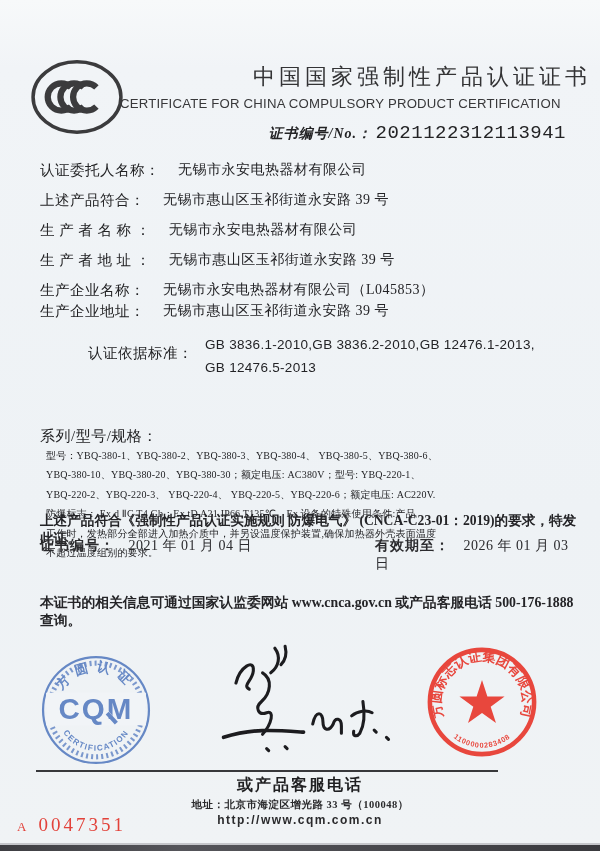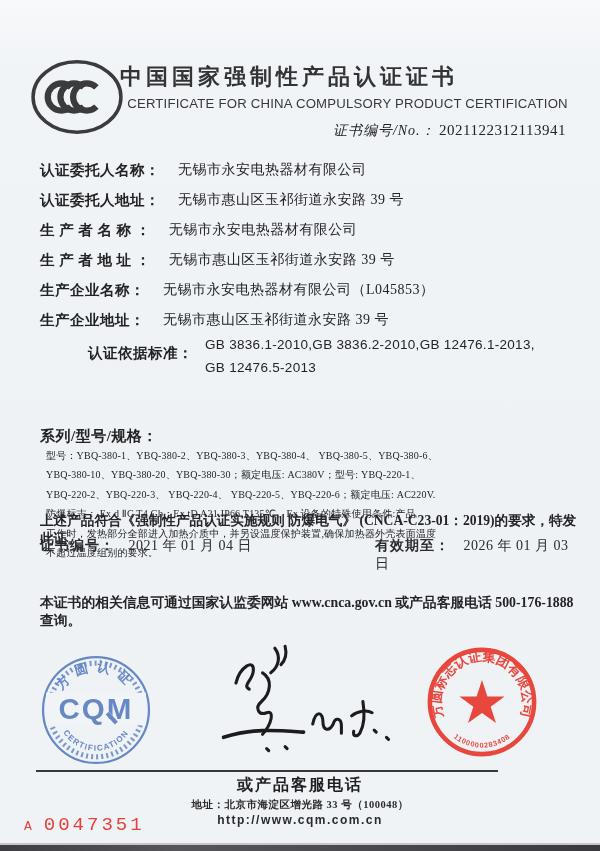--- a/index.html
+++ b/index.html
@@ -3,32 +3,32 @@
 <meta charset="utf-8">
 <style>
   html,body{margin:0;padding:0;}
   .page{
     position:relative;width:600px;height:851px;overflow:hidden;
     background:linear-gradient(180deg,#f7f9fa 0%,#f1f4f7 8%,#eef2f5 60%,#f0f3f5 100%);
     font-family:"Liberation Serif",serif;color:#2b2b2e;
   }
   
   .ccc{position:absolute;left:28px;top:56px;}
-  .title{position:absolute;left:120px;top:62px;width:455px;text-align:left;
-    font-size:22px;font-weight:700;letter-spacing:4px;color:#333335;}
-  .subtitle{position:absolute;left:120px;top:96px;width:455px;text-align:center;
+  .title{position:absolute;left:136px;top:62px;width:455px;text-align:right;
+    font-size:22px;font-weight:400;letter-spacing:4px;color:#333335;}
+  .subtitle{position:absolute;left:120px;top:96px;width:455px;text-align:left;
     font-family:"Liberation Sans",sans-serif;font-size:13.2px;color:#38383a;letter-spacing:.2px;}
   .certno{position:absolute;right:34px;top:122px;font-size:14px;color:#232325;}
-  .certno .lbl{font-weight:400;font-style:italic;letter-spacing:1px;}
-  .certno .val{font-family:Liberation Serif, serif;font-size:15px;letter-spacing:.5px;}
+  .certno .lbl{font-weight:700;font-style:italic;letter-spacing:1px;}
+  .certno .val{font-family:Liberation Mono, monospace;font-size:19px;letter-spacing:.5px;}
   
   .frow{position:absolute;left:40px;width:530px;}
-  .flabel{display:inline-block;font-weight:700;font-size:14.5px;letter-spacing:.5px;color:#222224;vertical-align:top;}
+  .flabel{display:inline-block;font-weight:400;font-size:14.5px;letter-spacing:.5px;color:#222224;vertical-align:top;}
   .fvalue{display:inline-block;font-size:14px;color:#232326;vertical-align:top;margin-left:14px;letter-spacing:.5px;}
-  .f0{top:161px}.f1{top:191px}.f2{top:221px}.f3{top:251px}.f4{top:281px}.f5{top:311px}
+  .f0{top:161px}.f1{top:191px}.f2{top:221px}.f3{top:251px}.f4{top:281px}.f5{top:302px}
   .fstd{top:333px}
   .fstd .flabel{margin-top:11px;margin-left:48px;}
   .fstd .fvalue{font-family:"Liberation Sans",sans-serif;font-size:13.5px;letter-spacing:.3px;
     white-space:pre-line;line-height:23px;margin-left:8px;}
   .fprod{top:391px}
   .fser{top:410px}
   .fser .flabel{margin-top:17px;font-size:15px;}
   .fser .fvalue{width:418px;font-size:10px;line-height:19.4px;white-space:pre-line;margin-left:6px;letter-spacing:.2px;}
   
   .statement{position:absolute;left:40px;top:512px;width:540px;font-weight:700;font-size:13.6px;color:#242427;}
@@ -40,21 +40,21 @@
   .infonote{position:absolute;left:40px;top:594px;width:540px;font-weight:700;font-size:13.8px;color:#242427;}
   
   .cqm{position:absolute;left:40px;top:654px;opacity:.95;}
   .sig{position:absolute;left:213px;top:638px;}
   .seal{position:absolute;left:418px;top:638px;opacity:.92;}
   .divider{position:absolute;left:36px;top:770px;width:462px;height:2px;background:#38383b;}
   .footer{position:absolute;left:0;top:775px;width:600px;text-align:center;}
   .forg{font-weight:700;font-size:16px;letter-spacing:2px;color:#1f1f21;}
   .faddr{font-weight:700;font-size:10.5px;color:#2a2a2c;margin-top:2px;letter-spacing:.5px;}
   .furl{font-family:"Liberation Sans",sans-serif;font-weight:700;font-size:12px;color:#2a2a2c;letter-spacing:1.5px;margin-top:1px;}
-  .serial{position:absolute;left:24px;top:814px;color:#e2423a;font-family:Liberation Mono, monospace;}
+  .serial{position:absolute;left:17px;top:814px;color:#e2423a;font-family:Liberation Serif, serif;}
   .serial .sp{font-size:13px;margin-right:12px;}
   .serial .sn{font-size:19px;letter-spacing:3px;}
   .bstrip{position:absolute;left:0;bottom:0;width:600px;height:6px;background:linear-gradient(90deg,#3e3e42,#55555a 30%,#46464a 70%,#3a3a3e);}
   .bstrip2{position:absolute;left:0;bottom:6px;width:600px;height:2px;background:#9a9aa0;opacity:.5;}
 </style>
 </head>
 <body>
 
 <div class="page">
 
@@ -72,21 +72,21 @@
   <div class="certno">
     <span class="lbl">证书编号/No.：</span>
     <span class="val">2021122312113941</span>
   </div>
 
   <div class="frow f0">
     <span class="flabel">认证委托人名称：</span>
     <span class="fvalue">无锡市永安电热器材有限公司</span>
   </div>
   <div class="frow f1">
-    <span class="flabel">认证委托人地址：</span>
+    <span class="flabel">上述产品符合：</span>
     <span class="fvalue">无锡市惠山区玉祁街道永安路 39 号</span>
   </div>
   <div class="frow f2">
     <span class="flabel">生 产 者 名 称 ：</span>
     <span class="fvalue">无锡市永安电热器材有限公司</span>
   </div>
   <div class="frow f3">
     <span class="flabel">生 产 者 地 址 ：</span>
     <span class="fvalue">无锡市惠山区玉祁街道永安路 39 号</span>
   </div>

